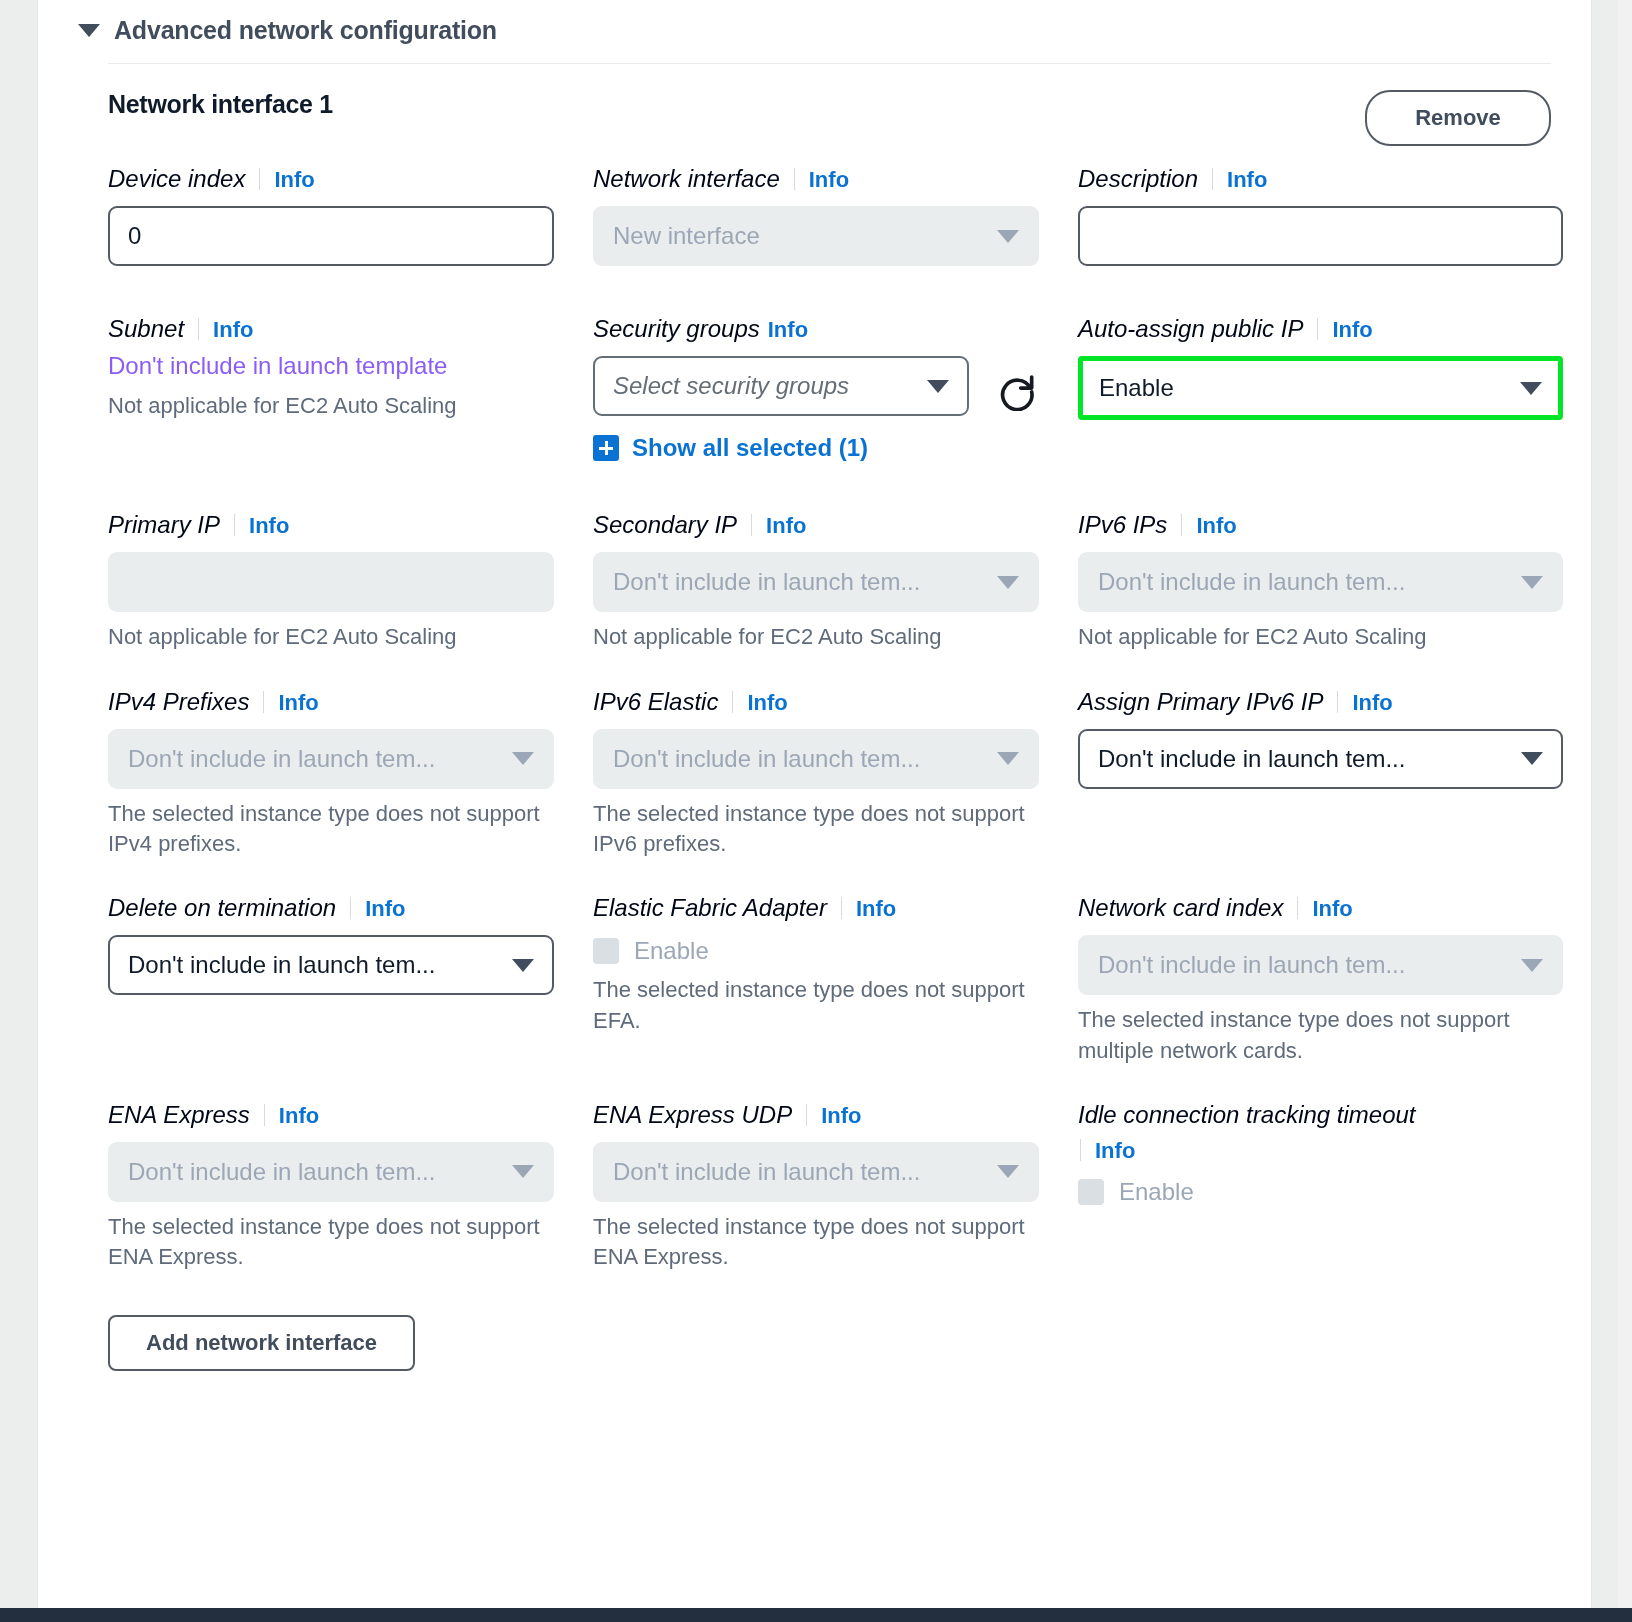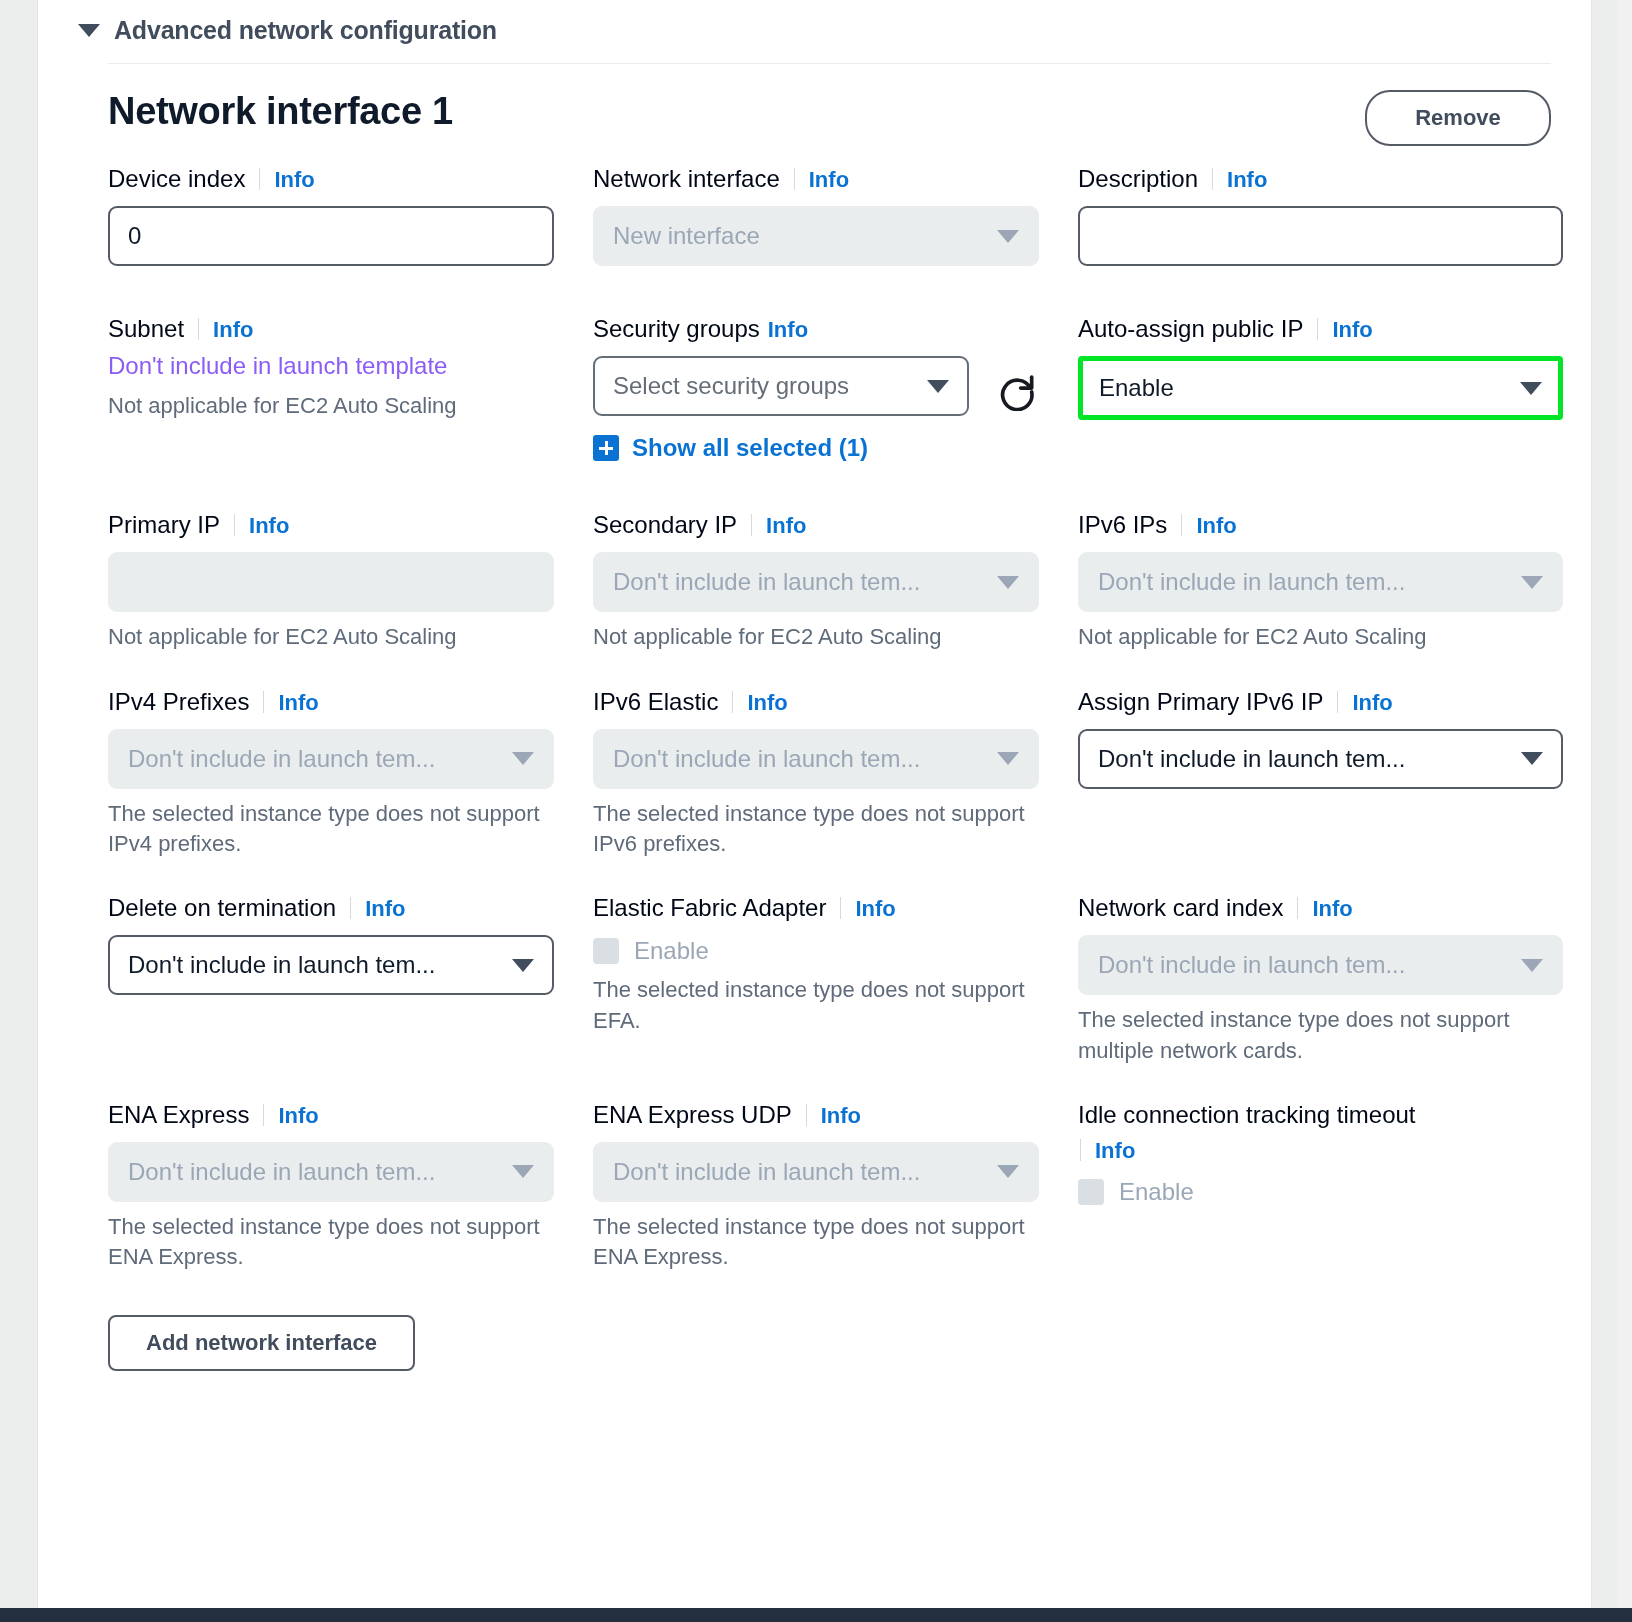--- a/index.html
+++ b/index.html
@@ -51,21 +51,21 @@
     margin: 0 40px 0 70px;
   }
 
   
   .iface-head {
     display: flex;
     align-items: flex-start;
     justify-content: space-between;
     padding: 26px 40px 0 70px;
   }
-  .iface-title { font-size: 38px; font-weight: bold; color: #0f1b2a; letter-spacing: -0.3px; }
+  .iface-title { font-size: 25px; font-weight: bold; color: #0f1b2a; letter-spacing: -0.3px; }
 
   .btn {
     border: 2px solid #545b64;
     border-radius: 8px;
     background: #ffffff;
     color: #414d5c;
     font-family: "Liberation Sans", sans-serif;
     font-size: 22px;
     font-weight: bold;
     padding: 14px 36px;
@@ -85,21 +85,21 @@
   
   .fld-label {
     display: flex;
     align-items: baseline;
     gap: 0;
     font-size: 24px;
     color: #000716;
     white-space: nowrap;
     line-height: 1.25;
   }
-  .fld-label .lbl { color: #000716; }
+  .fld-label .lbl { color: #000716; font-style: italic; }
   .sep {
     display: inline-block;
     width: 1px; height: 22px;
     background: #d5dbdb;
     margin: 0 14px;
     position: relative; top: 3px;
   }
   .info-link {
     color: #0972d3;
     font-size: 22px;
@@ -138,20 +138,21 @@
     justify-content: space-between;
   }
   .ctl.disabled-plain {
     border: 2px solid transparent;
     background: #eaeded;
   }
   .ctl.sg {
     border: 2px solid #656d77;
     background: #fff;
     color: #656d77;
+    font-style: italic;
     justify-content: space-between;
     width: 386px;
     cursor: pointer;
   }
   .ctl.highlight {
     border: 5px solid #00e526;
     background: #fff;
     color: #0f1b2a;
     justify-content: space-between;
     height: 64px;

